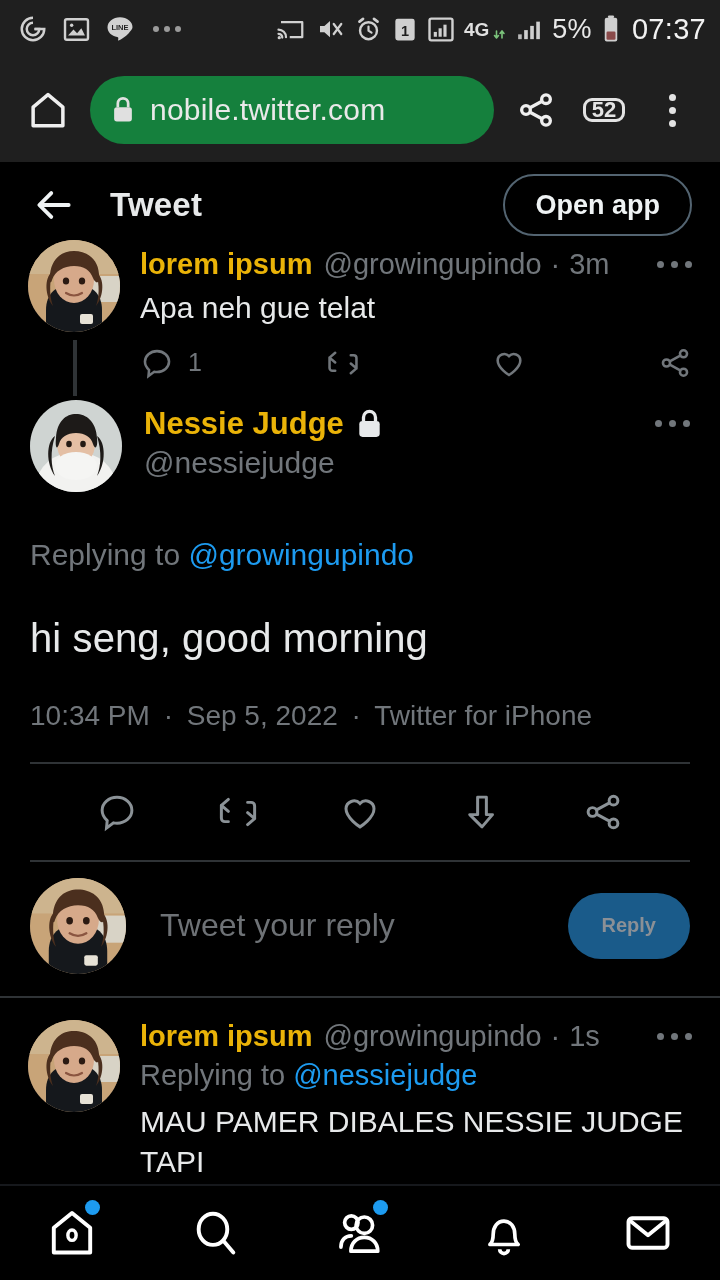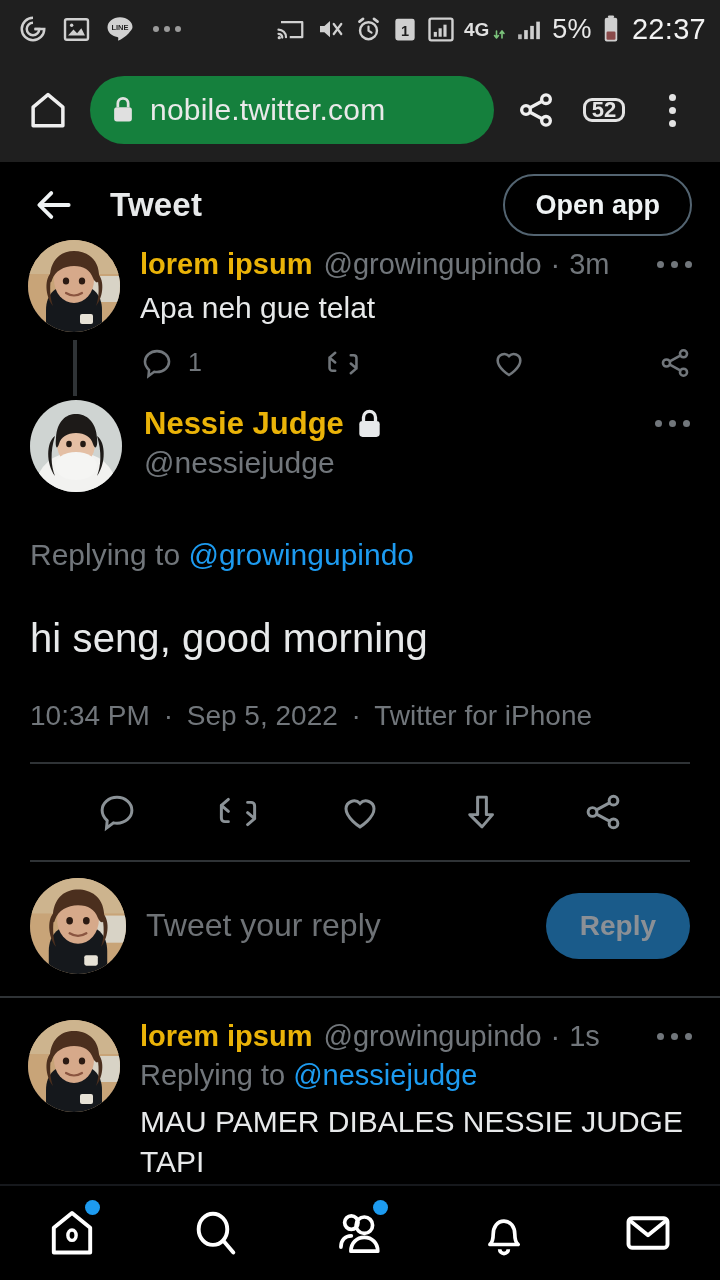--- a/index.html
+++ b/index.html
@@ -142,31 +142,31 @@
   .divider-full { height: 2px; background: #2f3336; }
 
   .action-bar {
     display: flex; align-items: center; justify-content: space-around;
     padding: 20px 26px;
   }
   .action-bar .act { width: 56px; height: 56px; display:flex; align-items:center; justify-content:center; }
 
   
   .composer {
-    display: flex; align-items: center; padding: 16px 30px 22px 30px; gap: 20px;
+    display: flex; align-items: center; padding: 16px 30px 22px 30px; gap: 34px;
   }
   .composer .ph { font-size: 32px; color: #6e7276; flex: 1 1 auto; }
   .reply-btn {
     background: #1a5b8a;
     color: #8b9096;
     border: none;
     border-radius: 40px;
     height: 66px;
     padding: 0 34px;
-    font-size: 28px; font-weight: bold;
+    font-size: 20px; font-weight: bold;
     font-family: "Liberation Sans", sans-serif;
   }
 
   
   .bottom-nav {
     position: absolute; bottom: 0; left: 0; right: 0;
     height: 96px;
     background: #000;
     border-top: 2px solid #16181c;
     display: flex; align-items: center; justify-content: space-around;
@@ -239,21 +239,21 @@
       <rect x="7" y="12.5" width="3" height="7.5" fill="#d0d0d0"></rect>
       <rect x="12" y="9" width="3" height="11" fill="#d0d0d0"></rect>
       <rect x="17" y="5.5" width="3" height="14.5" fill="#d0d0d0"></rect>
     </svg>
     <span class="sb-text">5%</span>
     <svg class="sb-ico" width="20" height="30" viewBox="0 0 14 24">
       <rect x="4.5" y="1.2" width="5" height="2" rx="1" fill="#d0d0d0"></rect>
       <rect x="2" y="3" width="10" height="19" rx="1.6" fill="#d0d0d0"></rect>
       <rect x="3.4" y="14" width="7.2" height="6.6" rx="1" fill="#8a4a4a"></rect>
     </svg>
-    <span class="sb-clock">22:37</span>
+    <span class="sb-clock">07:37</span>
   </div>
 </div>
 
 <div class="browser-bar">
   <div class="bb-btn">
     <svg width="42" height="42" viewBox="0 0 24 24">
       <path d="M12 3.2L3.5 10.4V21h17V10.4z" fill="none" stroke="#efefef" stroke-width="2" stroke-linejoin="round"></path>
     </svg>
   </div>
   <div class="omnibox">

